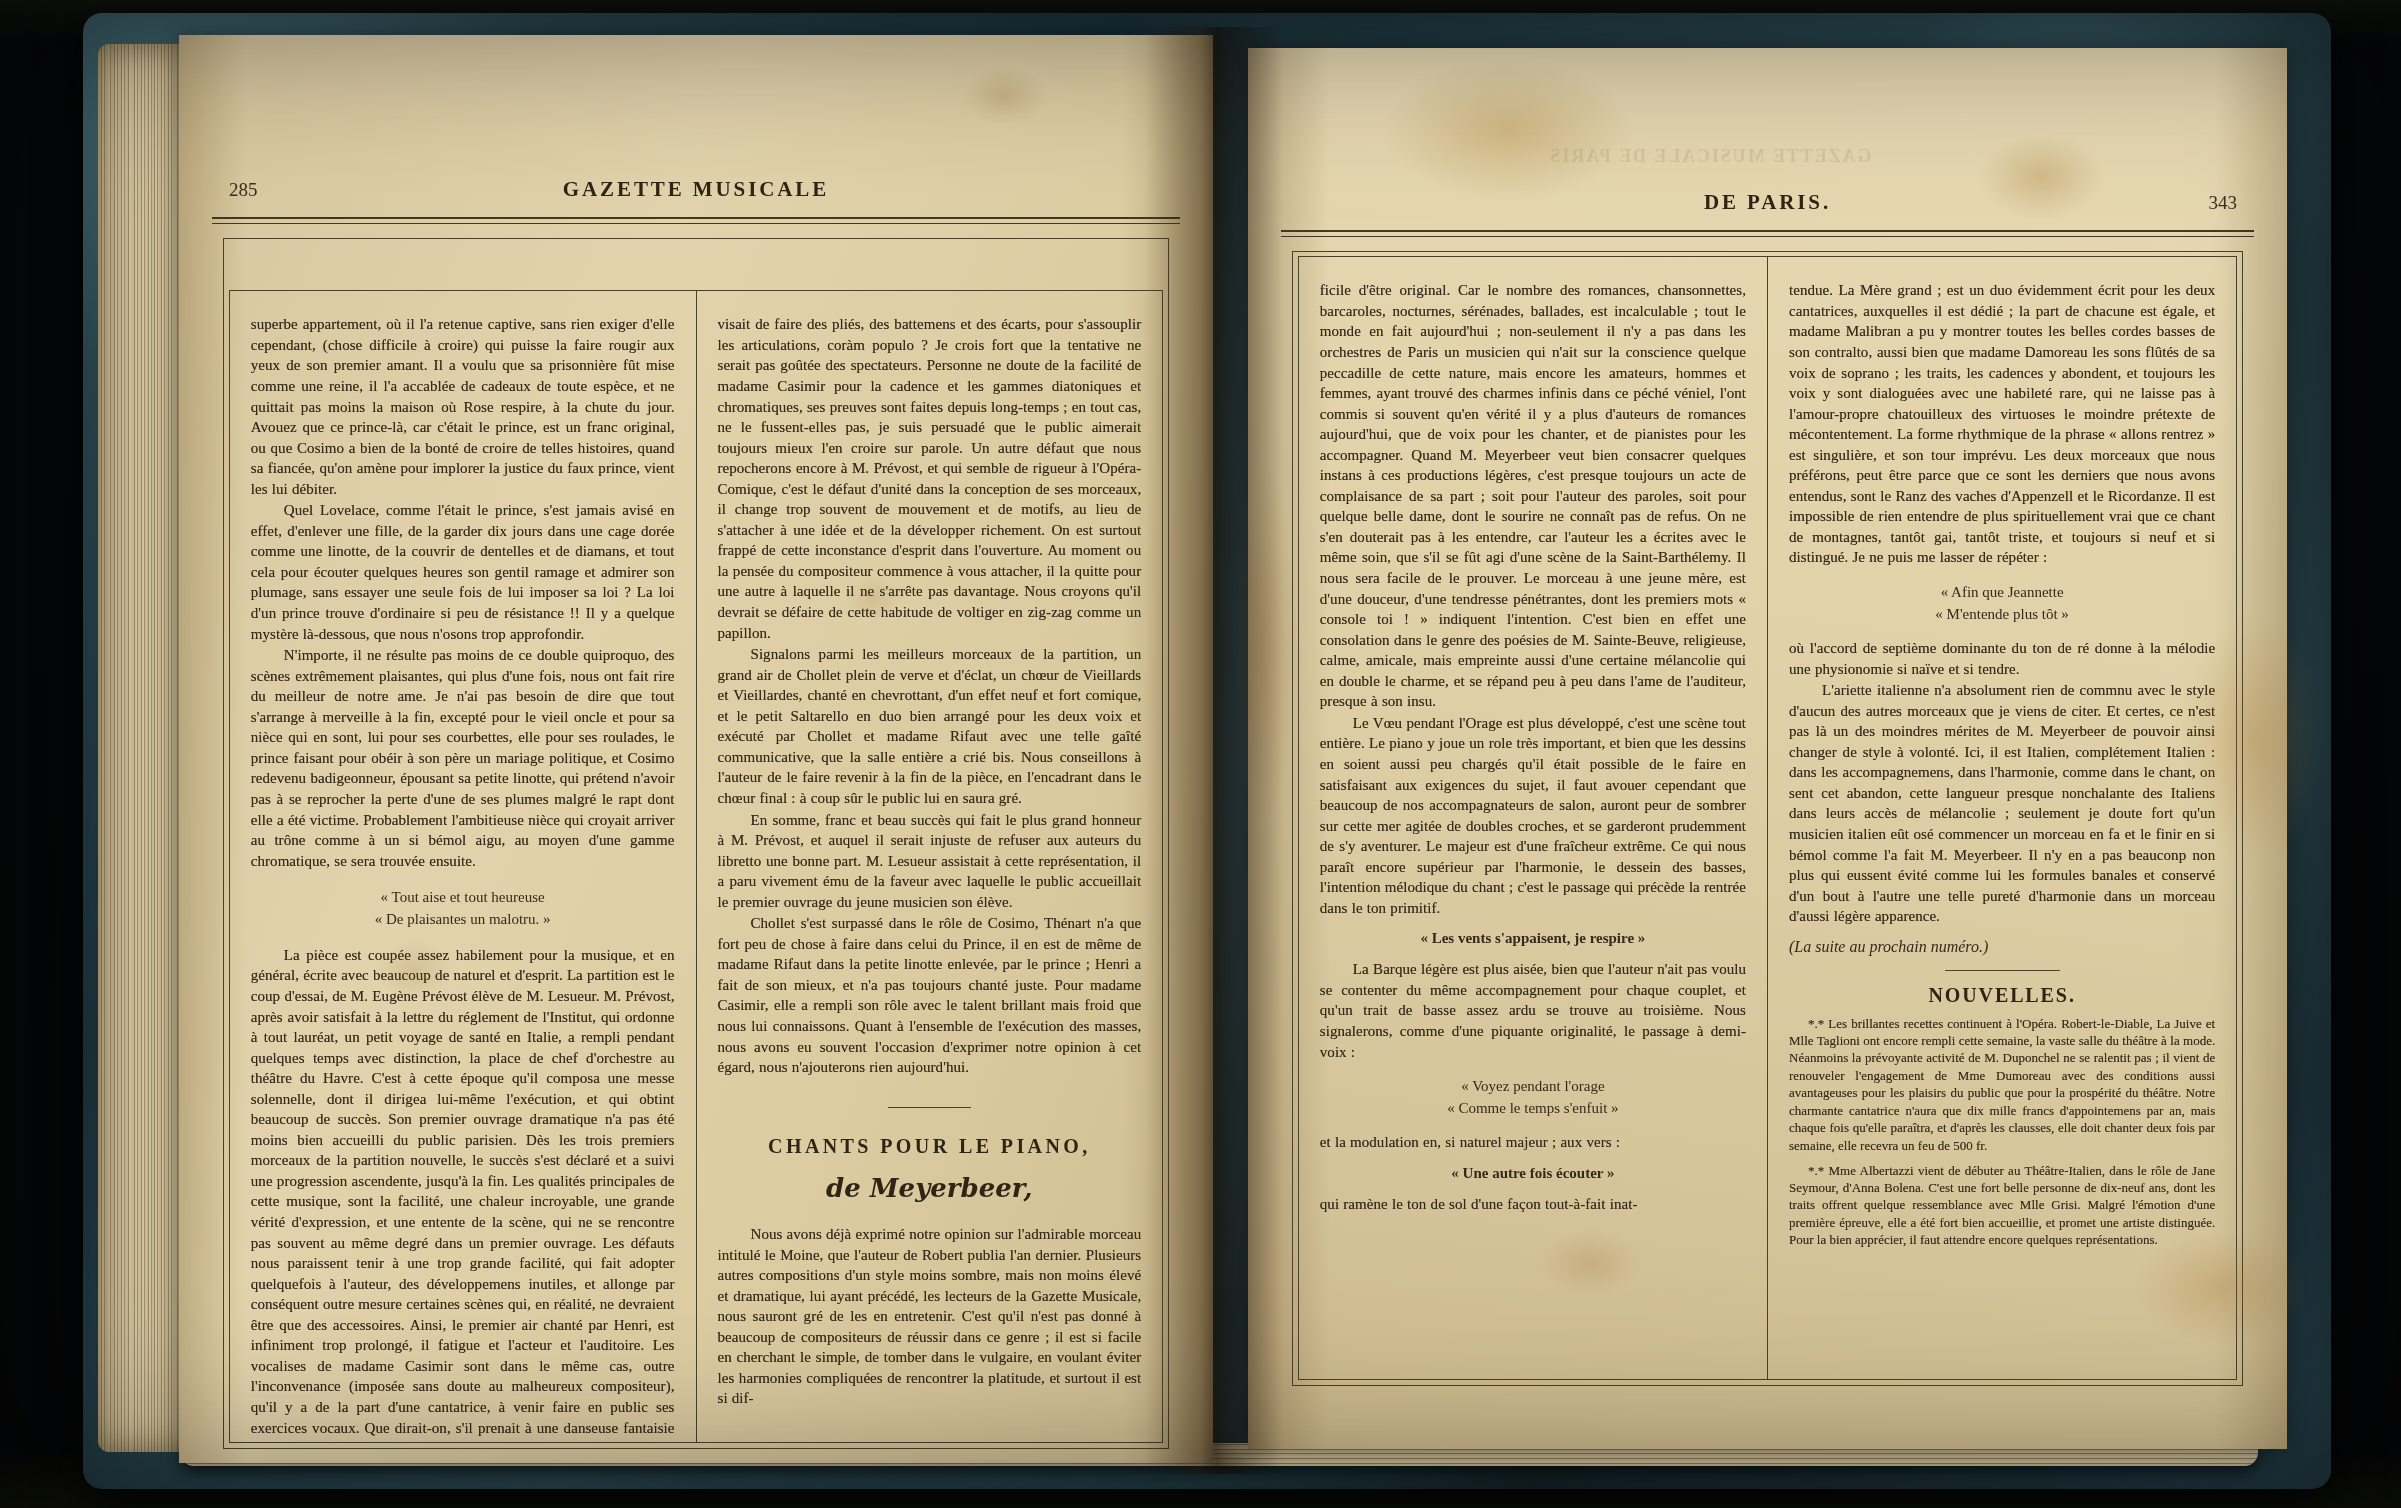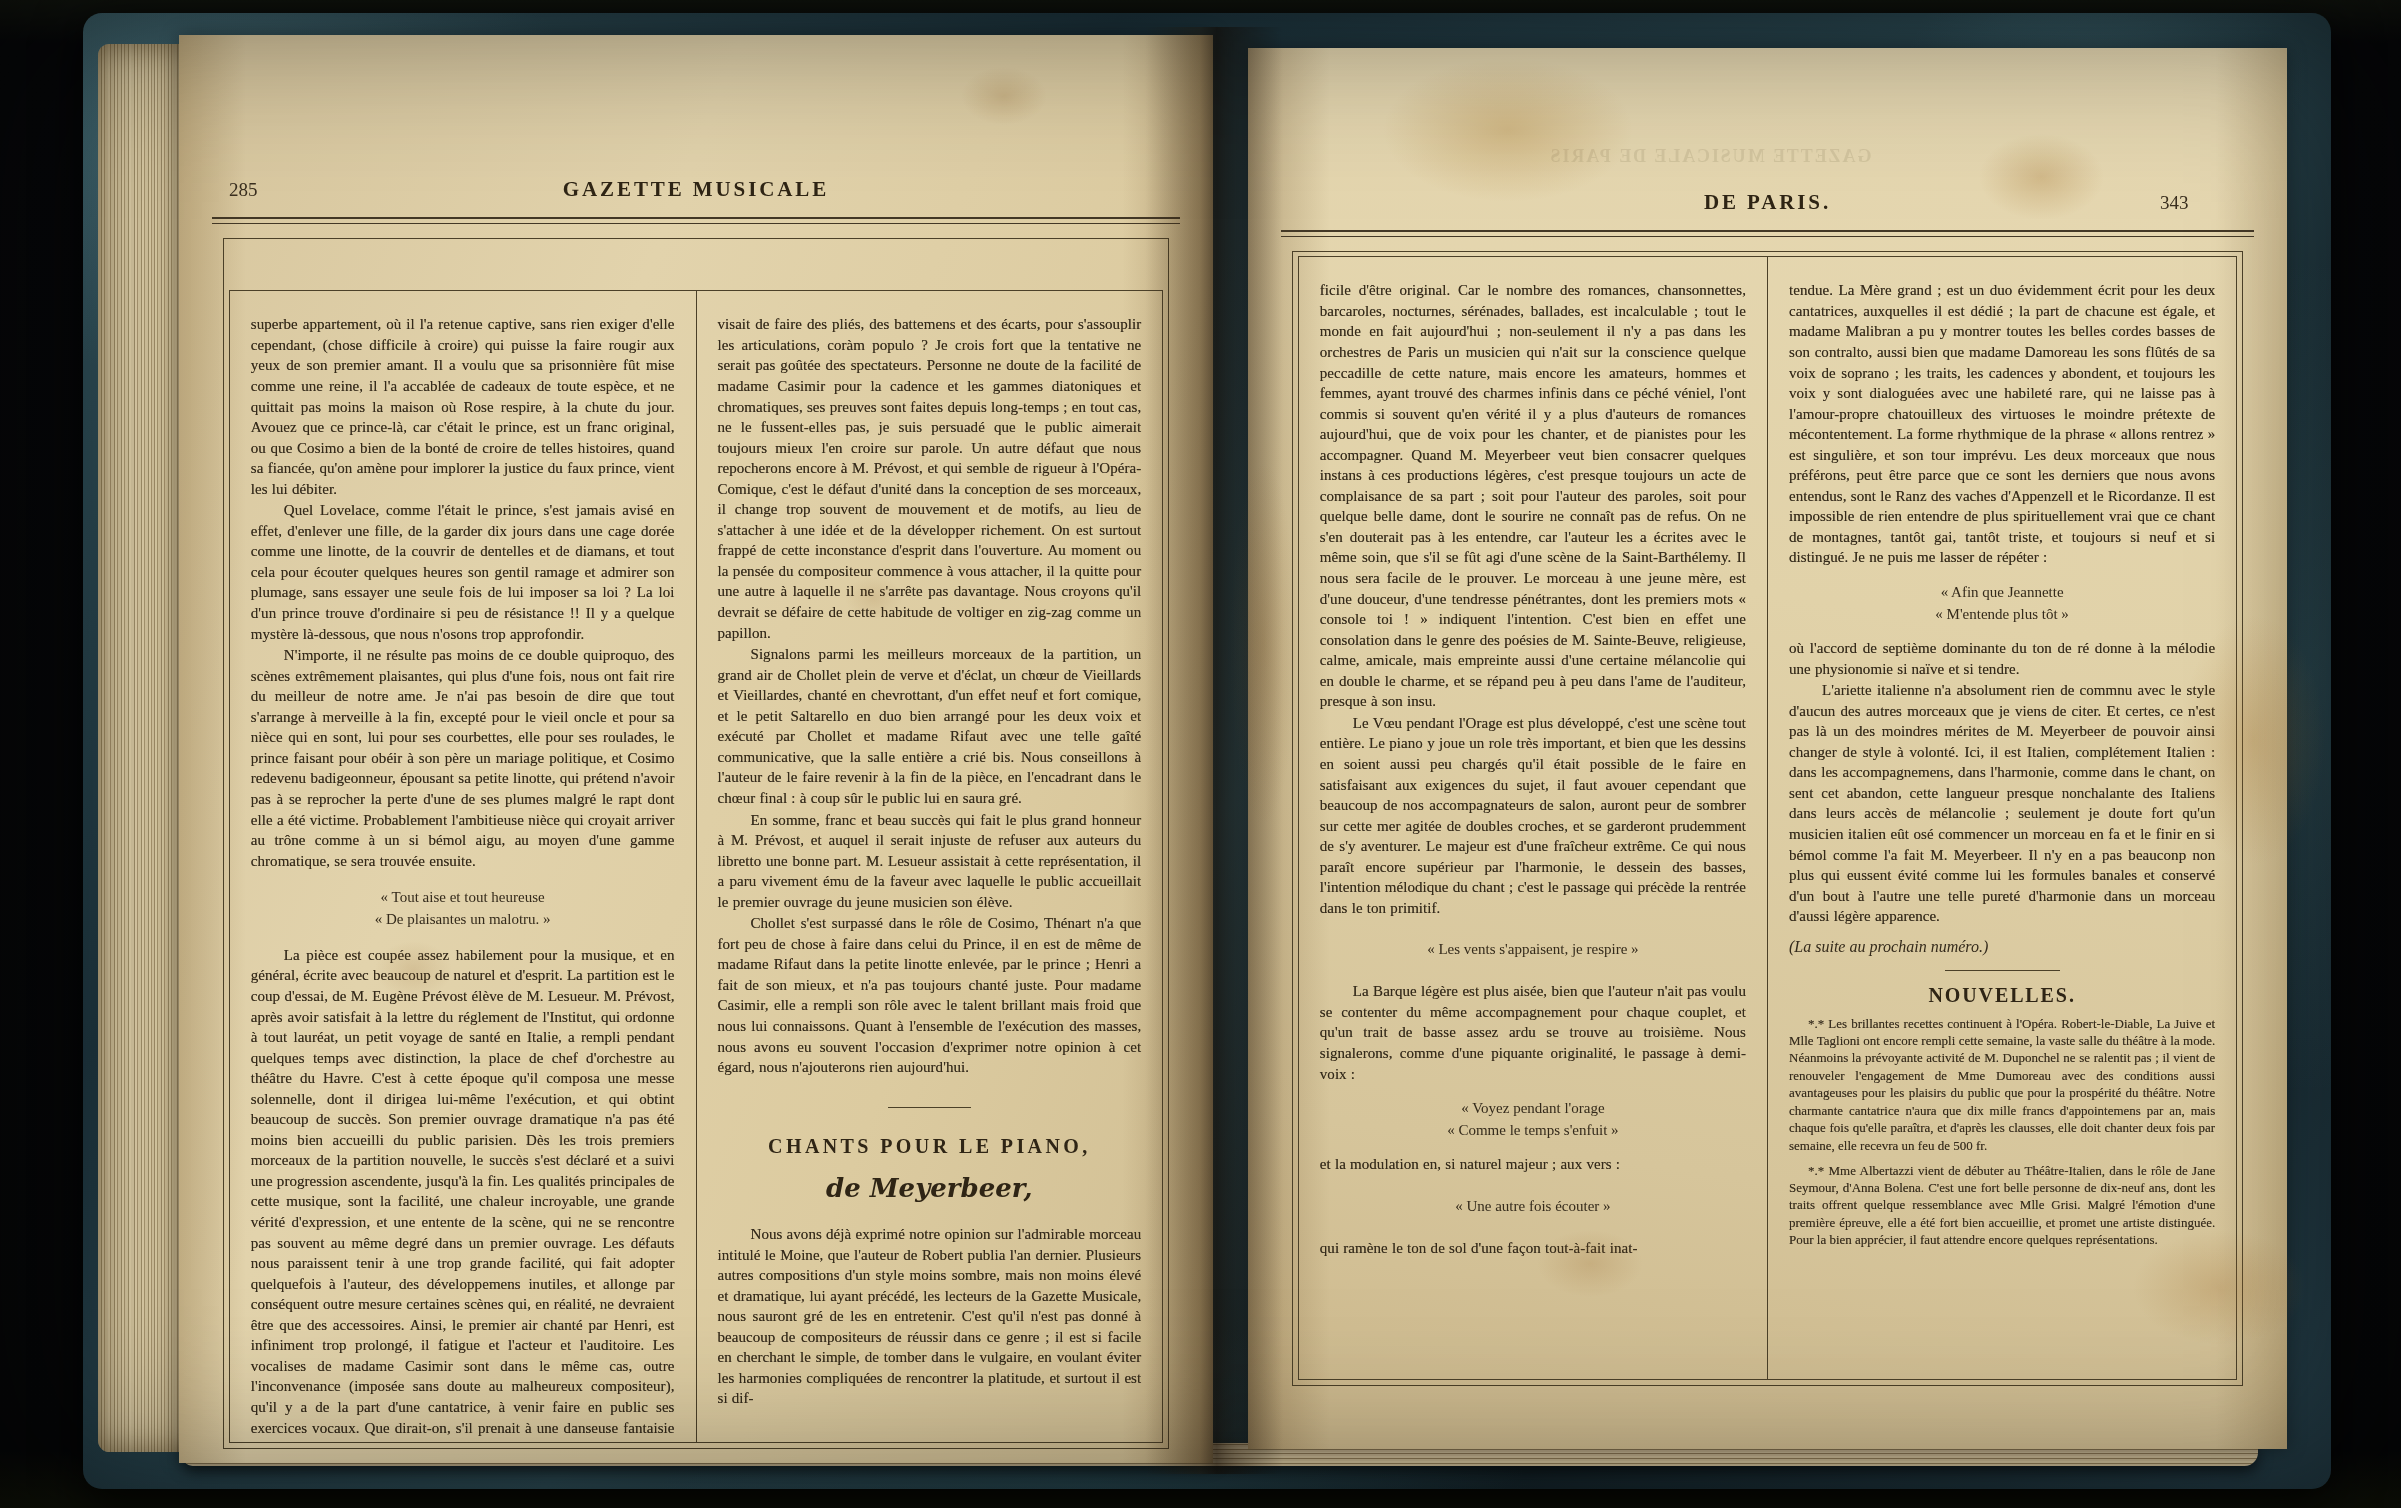--- a/index.html
+++ b/index.html
@@ -36,39 +36,39 @@
     background:
       linear-gradient(90deg, rgba(95,65,25,.32) 0px, rgba(95,65,25,0) 82px),
       linear-gradient(270deg, rgba(120,90,40,.26) 0px, rgba(120,90,40,0) 72px),
       linear-gradient(188deg,#e7d9b3 0%,#e1d2a9 40%,#d6c59b 78%,#ccb88c 100%);
     box-shadow:0 0 17.3px rgba(0,0,0,.35);}
   .gutter{position:absolute;left:1145px;top:27px;width:138px;height:1447px;pointer-events:none;
     background:linear-gradient(90deg,rgba(50,32,10,0) 0%,rgba(45,28,8,.36) 40%,rgba(22,12,3,.58) 52%,rgba(50,32,10,0) 100%);}
   
   .page-header{display:flex;align-items:baseline;margin:142px 50px 0;position:relative;}
   .pagenum{font-size:19px;width:77px;color:#3a2f1f;}
-  .pagenum.right{}
+  .pagenum.right{text-align:right;}
   .running-title{flex:1;text-align:center;font-size:21px;font-weight:bold;letter-spacing:2.9px;color:#2f2515;}
   .ghost-title{position:absolute;left:0;right:115px;top:-44px;text-align:center;transform:scaleX(-1);
     opacity:.14;font-size:18px;font-weight:bold;letter-spacing:1.9px;color:#6b5d3c;filter:blur(0.6px);}
   .double-rule{margin:15.4px 33px 0;height:3.8px;border-top:2.9px solid #43382 6;border-top:2.9px solid #433826;border-bottom:1px solid #433826;}
   
   .frame-outer{margin:13.4px 44px 0;border:1.4px solid #4b4028;padding:4.8px;}
   .text-frame{border:1.4px solid #4b4028;display:flex;overflow:hidden;}
   .page-left .text-frame{height:1151px;margin-top:47px;}
   .page-right .text-frame{height:1122px;}
   .col{flex:1 1 50%;padding:23px 21px 9.6px;overflow:hidden;}
   .col-a{border-right:1.4px solid #4b4028;}
   
   p.body-p{margin:0 0 1px;text-indent:33px;font-size:15px;line-height:1.37;text-align:justify;
     letter-spacing:0.05px;word-spacing:0.4px;color:#342a1b;text-shadow:0 0 0.5px rgba(45,34,16,.55);}
   p.noindent{text-indent:0;}
   .verse{margin:14.4px 0;text-align:center;font-size:15px;line-height:1.5;color:#342a1b;}
   .verse span{display:block;}
-  .quote-line{margin:23px 0;text-align:center;font-size:15px;color:#342a1b;}
+  .quote-line{margin:12px 0;text-align:center;font-size:15px;color:#342a1b;font-weight:bold;}
   .quote-pair{margin:12.5px 0;text-align:center;font-size:15px;line-height:1.5;color:#342a1b;}
   .quote-pair span{display:block;}
   .short-rule{width:83px;margin:29px auto 0;border-top:1.9px solid #4b4028;}
   .section-title{margin:27px 0 3.8px;text-align:center;font-size:20px;font-weight:700;letter-spacing:3.4px;color:#2f2515;}
   .byline{margin:15.4px 0 21px;text-align:center;font-size:26px;font-style:italic;font-weight:700;color:#2f2515;
     font-family:"DejaVu Serif","Liberation Serif",serif;}
   .suite-note{margin:11.5px 0 1.9px;text-align:left;font-style:italic;font-size:16px;color:#342a1b;}
   .news-rule{width:115px;margin:13.4px auto 0;border-top:1.4px solid #4b4028;}
   .news-title{margin:13.4px 0 7.7px;text-align:center;font-size:20px;font-weight:700;letter-spacing:1.9px;color:#2f2515;}
   p.news-p{margin:0 0 7.7px;text-indent:19px;font-size:13px;line-height:1.34;text-align:justify;

